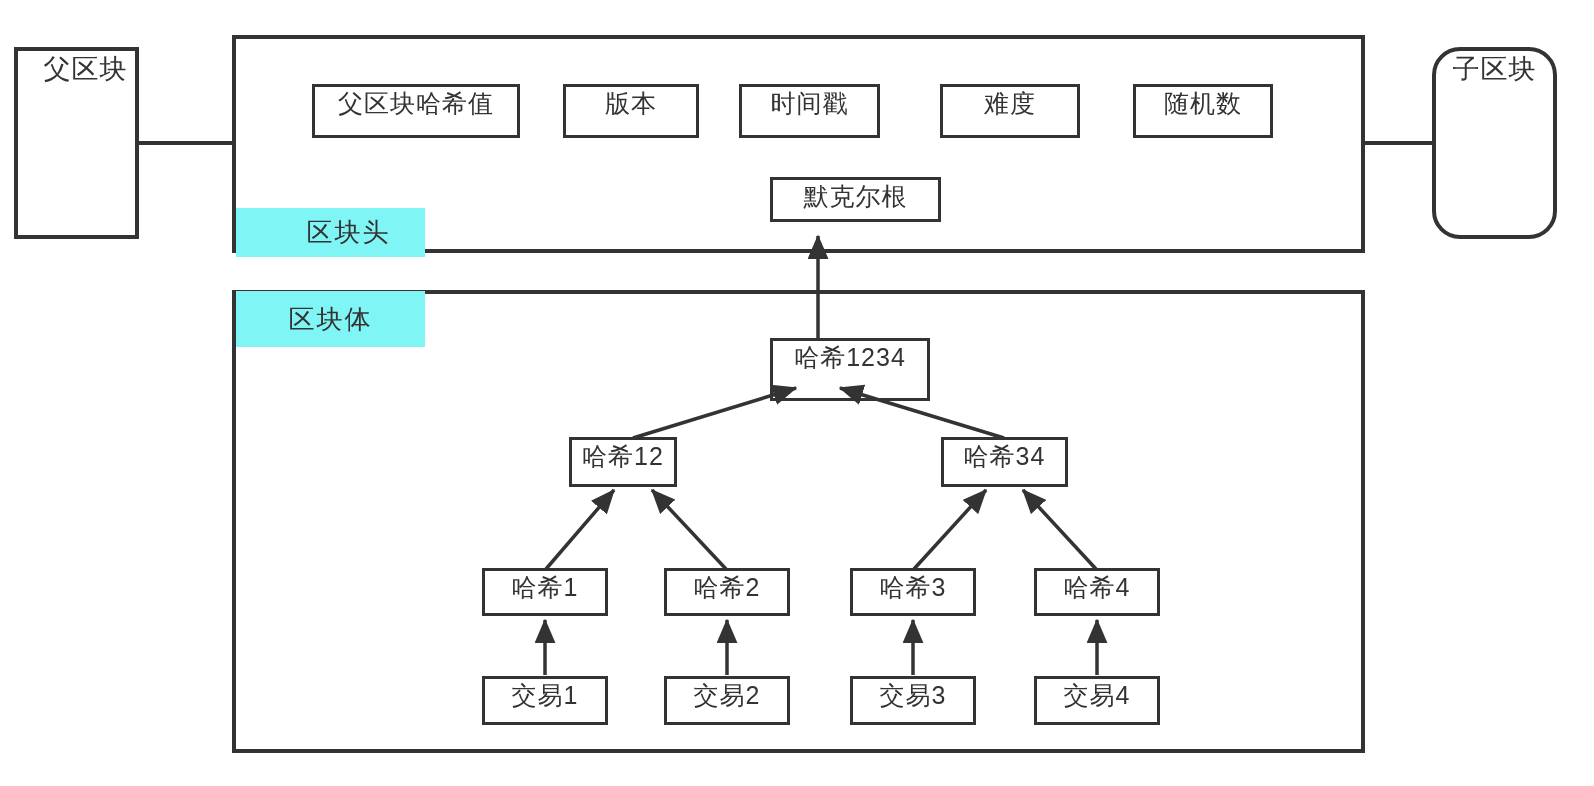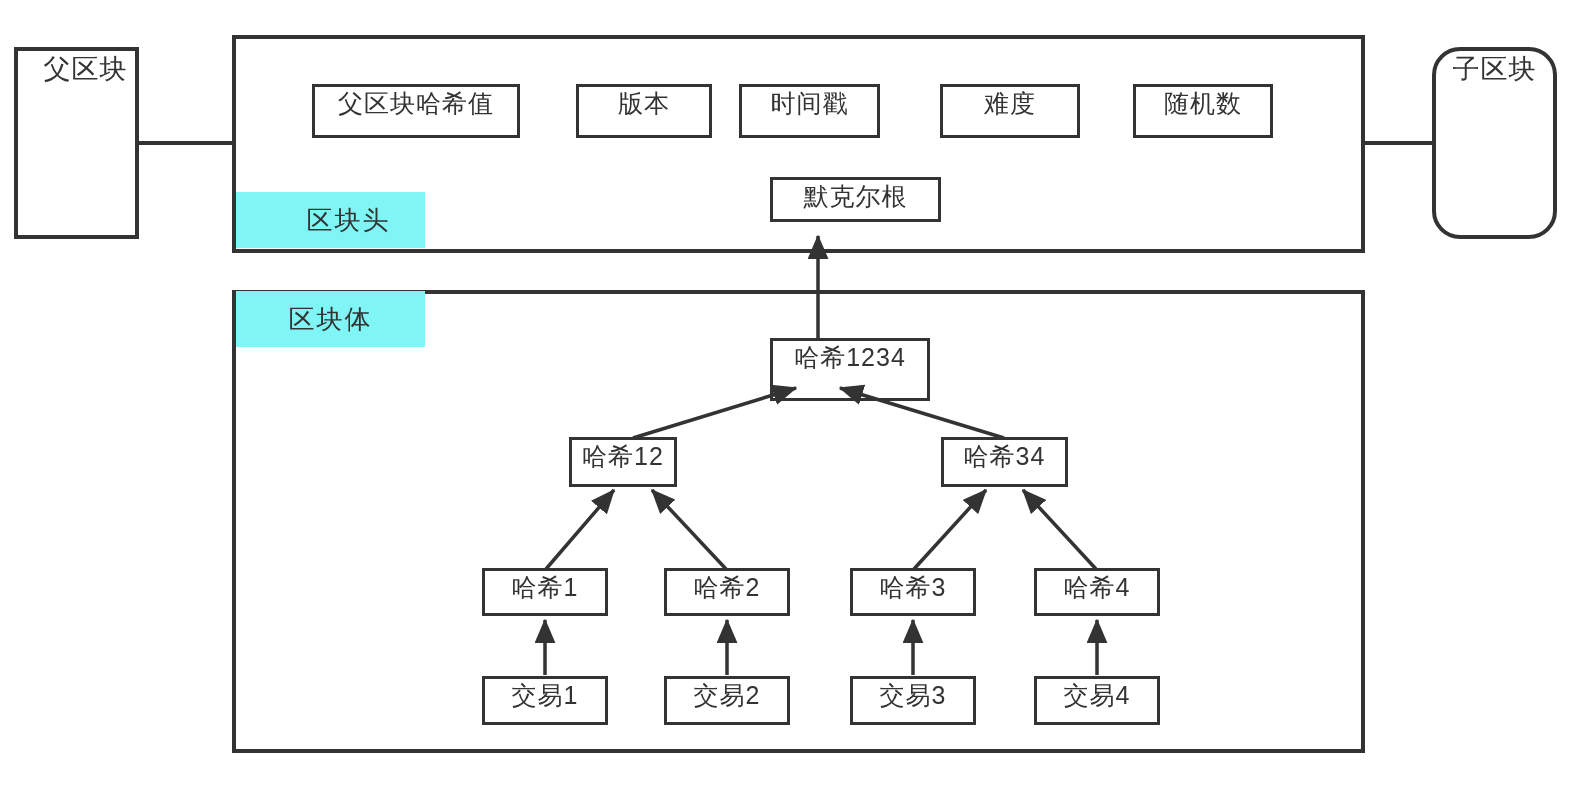--- a/index.html
+++ b/index.html
@@ -57,30 +57,30 @@
   
   .parent-block{left:14px;top:47px;width:125px;height:192px;font-size:27px;padding-left:18px;}
   .child-block{left:1432px;top:47px;width:125px;height:192px;font-size:27px;border-radius:28px;}
 
   
   .header-box{left:232px;top:35px;width:1133px;height:218px;}
   .body-box{left:232px;top:290px;width:1133px;height:463px;}
 
   
   .field-hash  {left:312px;top:84px;width:208px;height:54px;}
-  .field-ver   {left:576px;top:84px;width:136px;height:54px;font-family:Liberation Serif, serif;}
+  .field-ver   {left:563px;top:84px;width:136px;height:54px;font-family:Liberation Serif, serif;}
   .field-time  {left:739px;top:84px;width:141px;height:54px;}
   .field-diff  {left:940px;top:84px;width:140px;height:54px;}
   .field-nonce {left:1133px;top:84px;width:140px;height:54px;}
 
   
   .merkle-root{left:770px;top:177px;width:171px;height:45px;}
 
   
-  .label-header{left:236px;top:192px;width:189px;height:56px;padding-left:36px;}
+  .label-header{left:236px;top:208px;width:189px;height:49px;padding-left:36px;}
   .label-body  {left:236px;top:291px;width:189px;height:56px;}
 
   
   .hash-1234{left:770px;top:338px;width:160px;height:63px;}
   .hash-12{left:569px;top:437px;width:108px;height:50px;}
   .hash-34{left:941px;top:437px;width:127px;height:50px;}
   .hash-1{left:482px;top:568px;width:126px;height:48px;}
   .hash-2{left:664px;top:568px;width:126px;height:48px;}
   .hash-3{left:850px;top:568px;width:126px;height:48px;}
   .hash-4{left:1034px;top:568px;width:126px;height:48px;}

